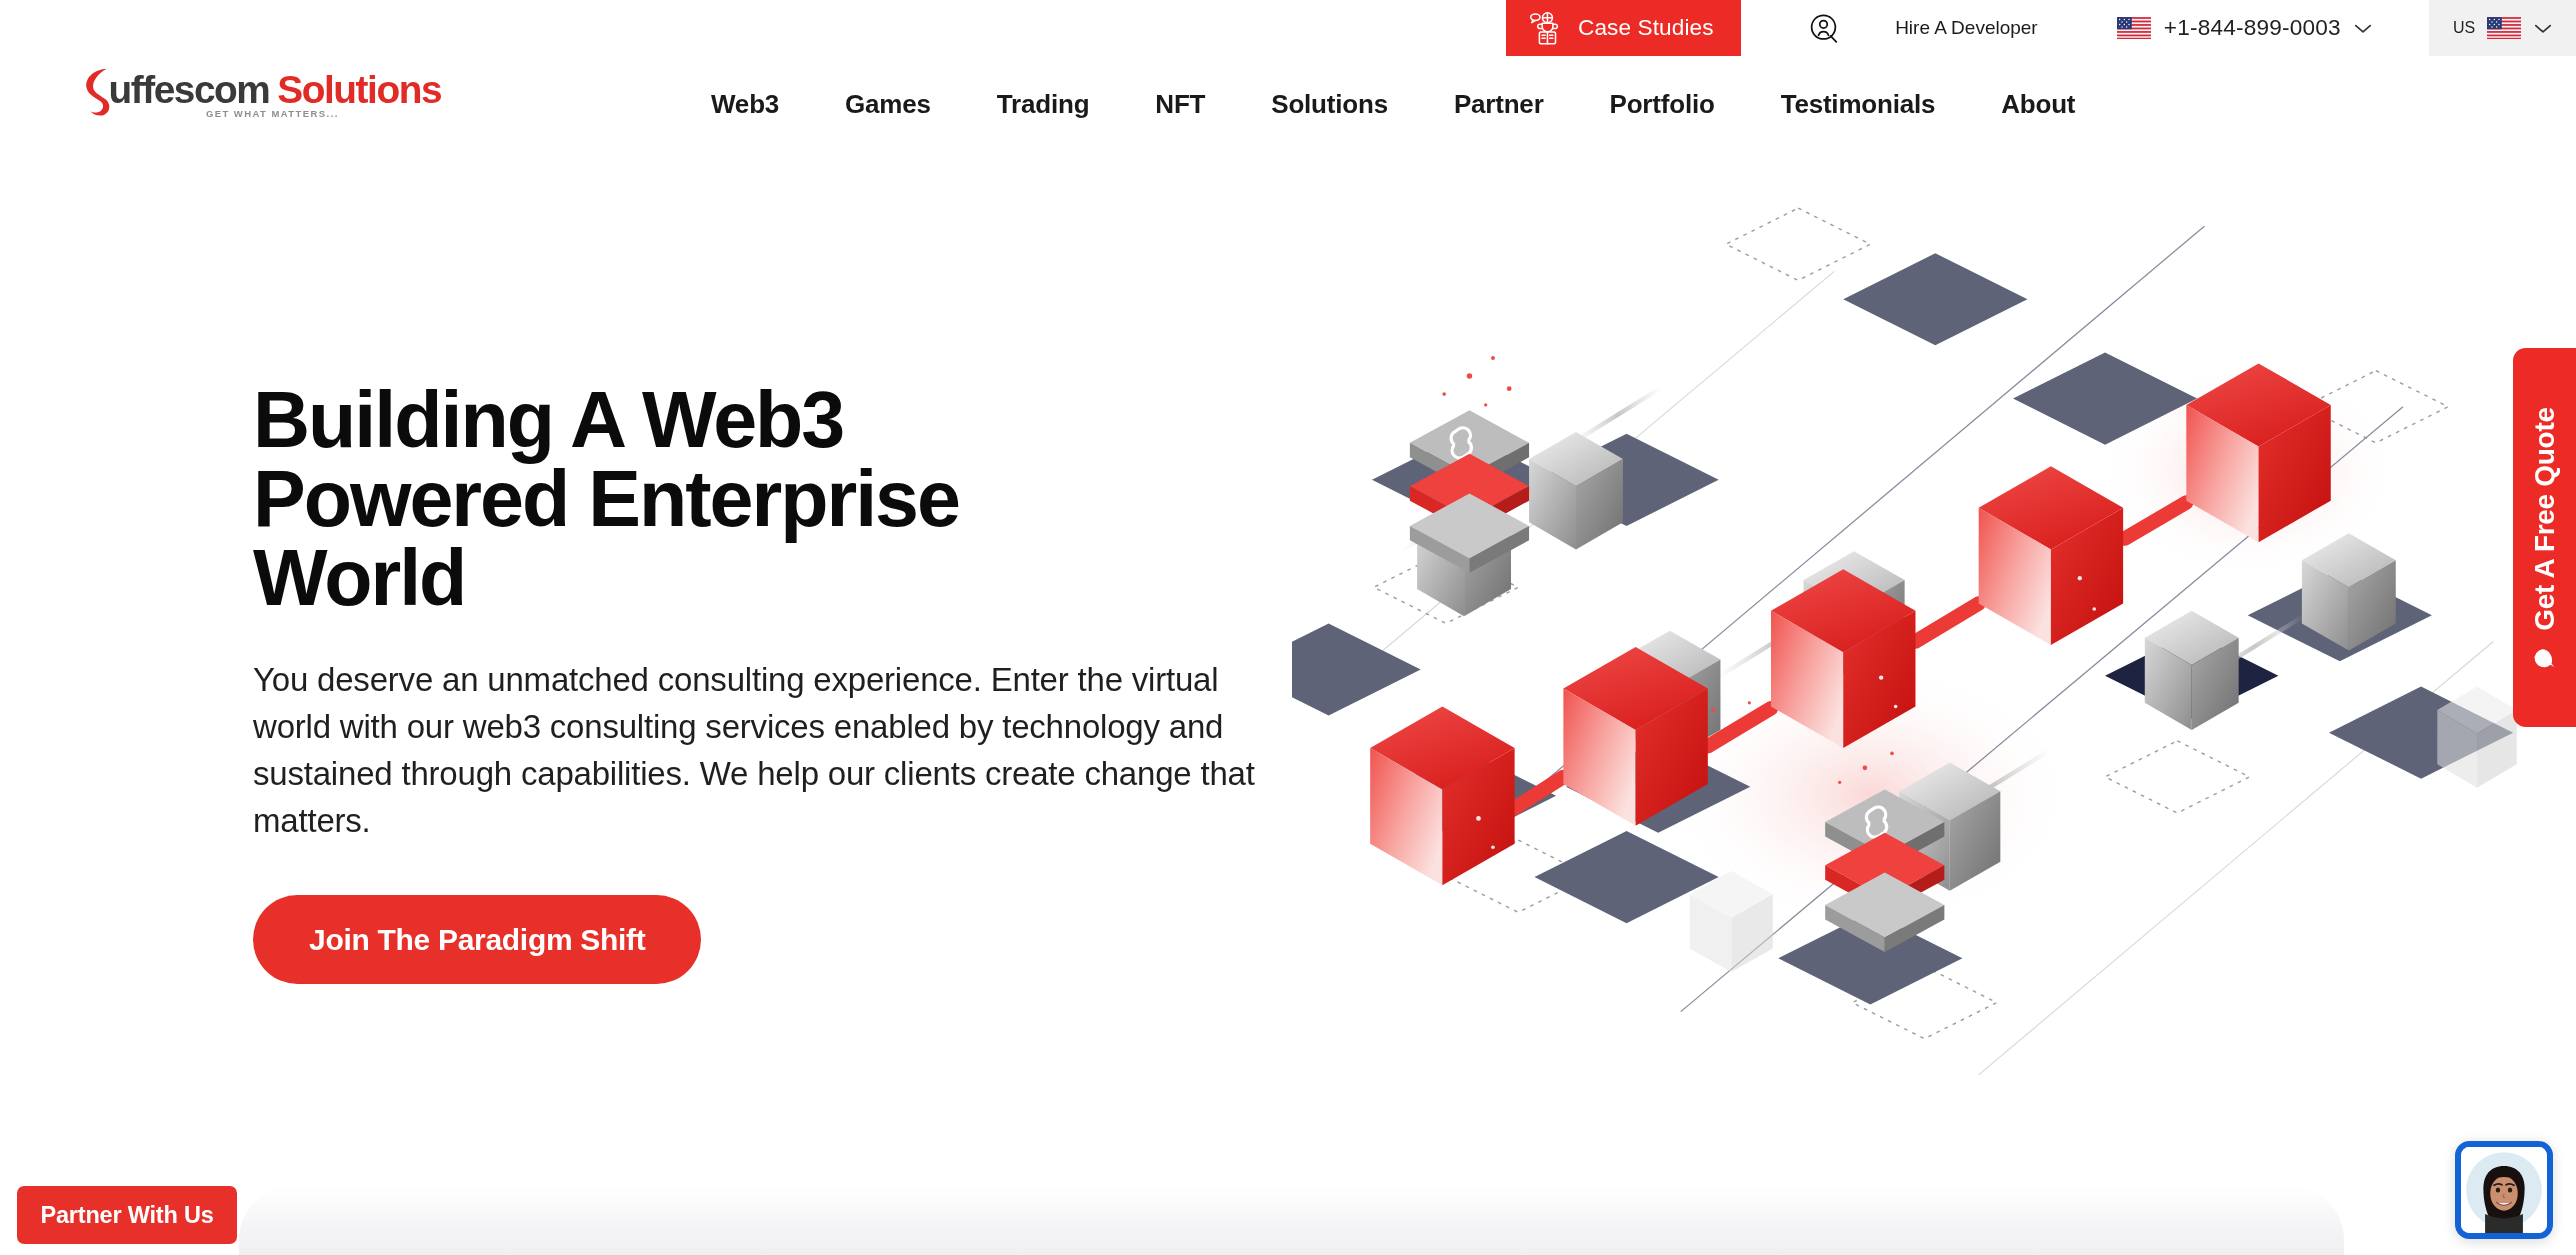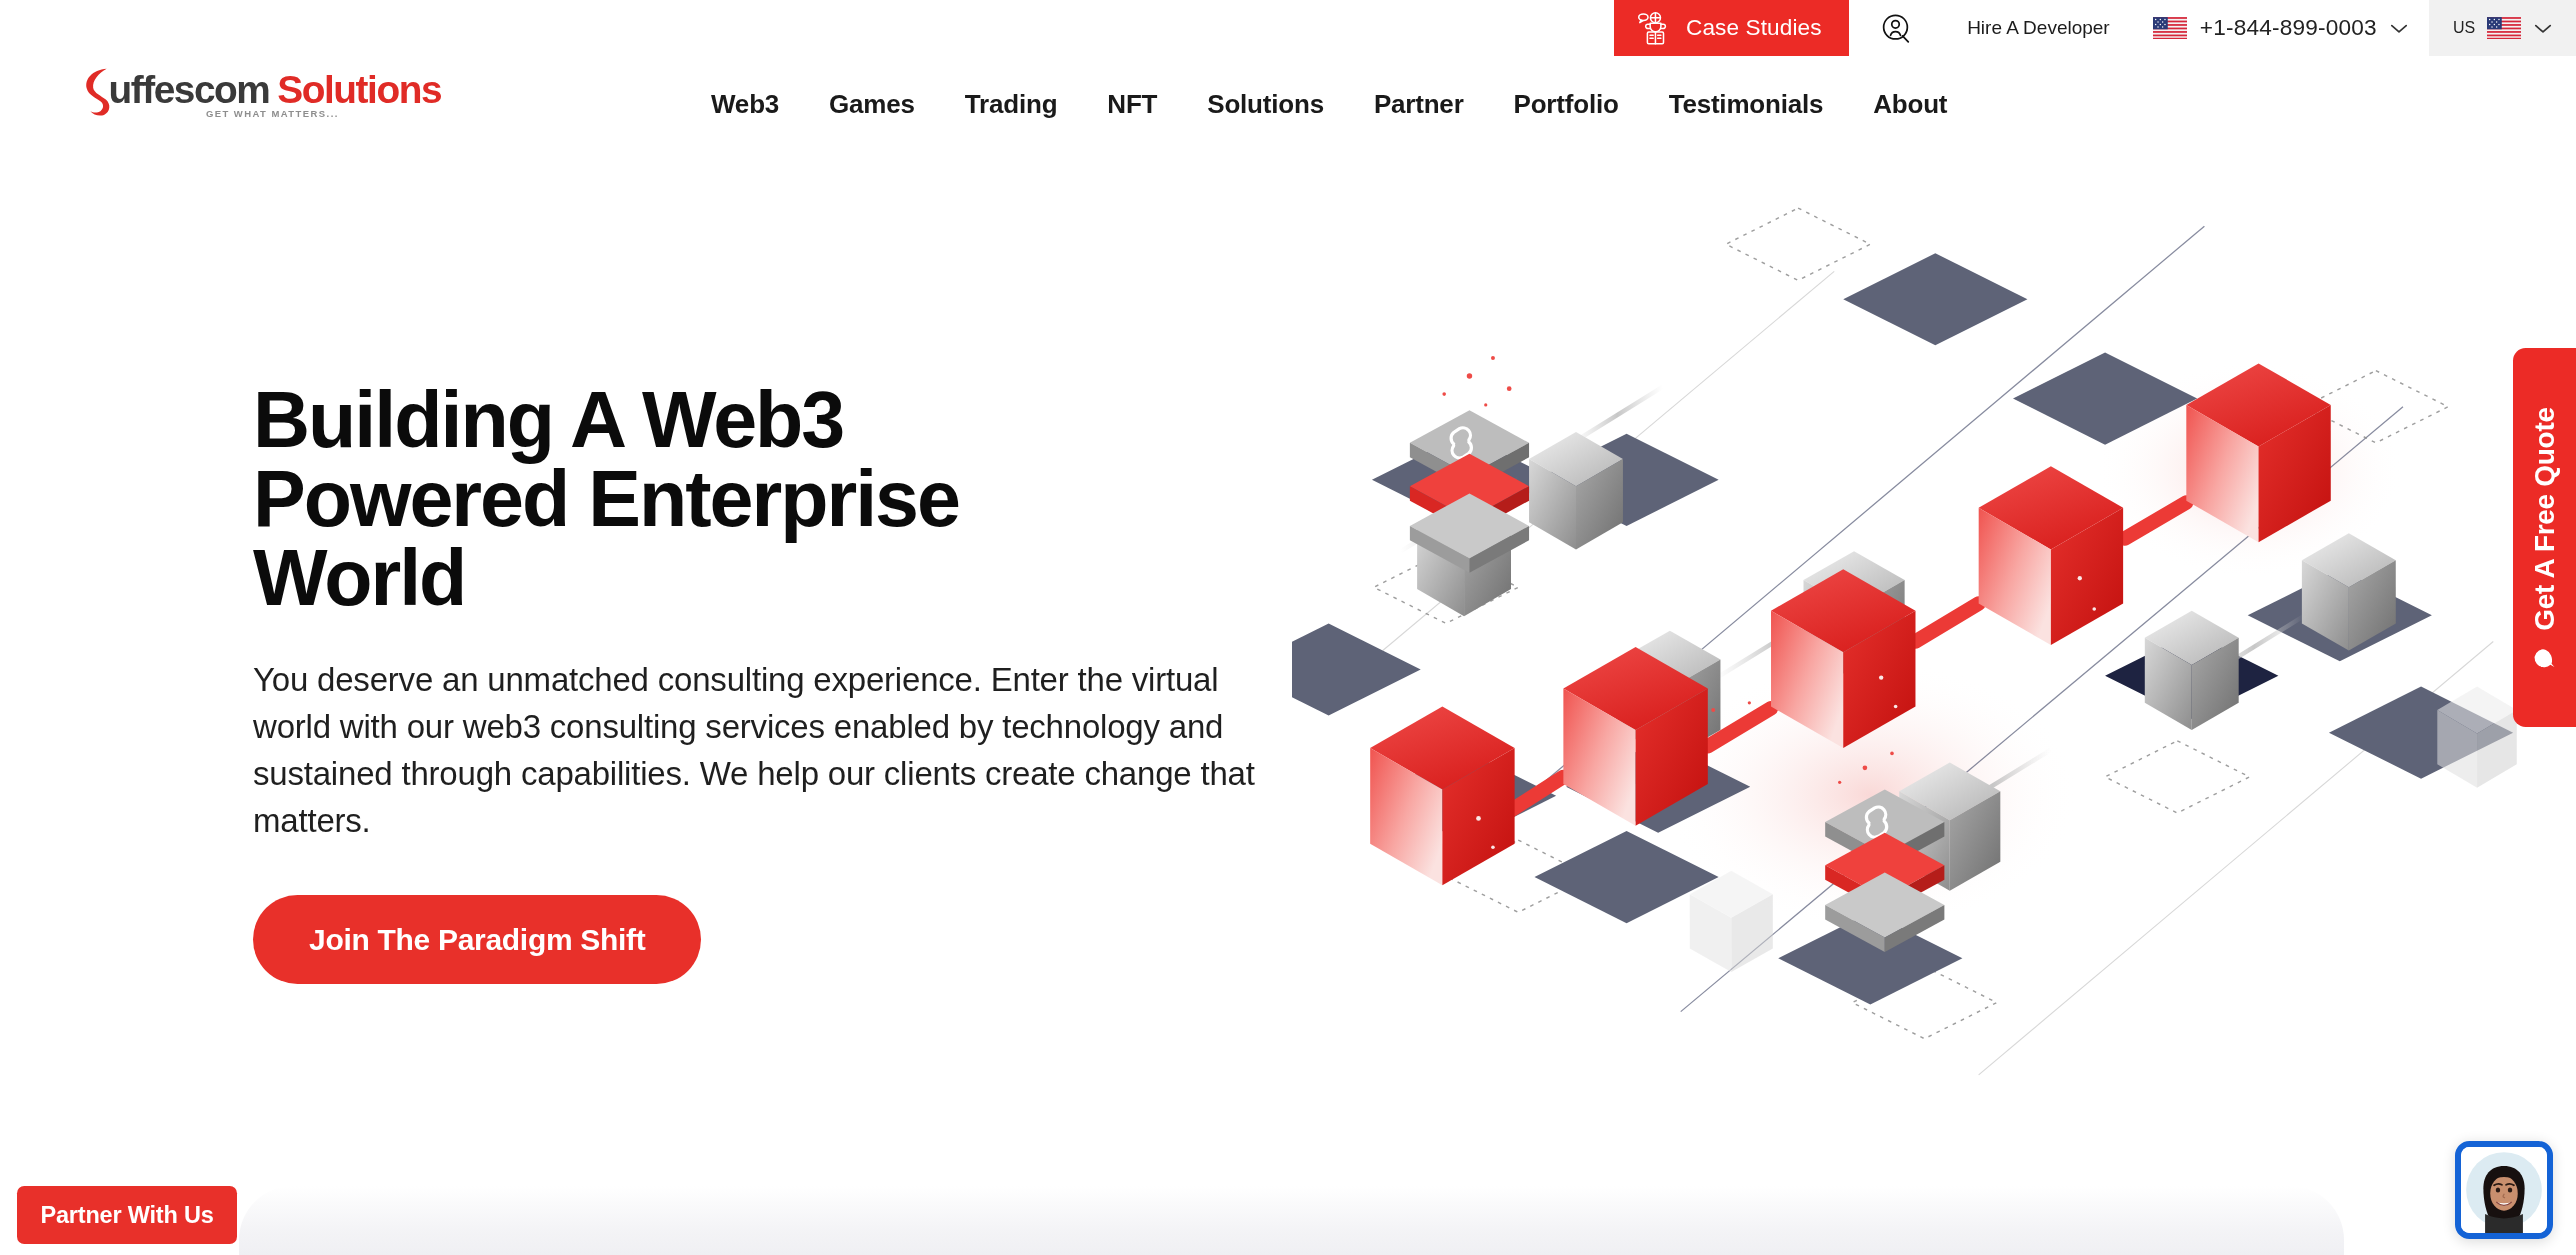--- a/index.html
+++ b/index.html
@@ -12,20 +12,21 @@
   }
 
   
   .topbar {
     position: absolute;
     top: 0; right: 0;
     height: 56px;
     display: flex;
     align-items: stretch;
     z-index: 40;
+    gap: 36px;
   }
   .case-studies-btn {
     background: #EC2B26;
     display: flex;
     align-items: center;
     gap: 12.6px;
     padding: 0 27px 0 23.5px;
     cursor: pointer;
   }
   .case-studies-btn .cs-label {
@@ -77,21 +78,21 @@
     z-index: 30;
   }
   .logo-svg { width: 390px; height: 65px; display:block; }
 
   .mainnav {
     position: absolute;
     left: 686px; top: 61px;
     height: 87px;
     display: flex;
     align-items: center;
-    gap: 0;
+    gap: 16px;
     z-index: 30;
   }
   .nav-item {
     font-size: 26px;
     font-weight: 700;
     color: #1a1a1a;
     padding: 0 25px;
     letter-spacing: -0.2px;
     cursor: pointer;
     white-space: nowrap;

